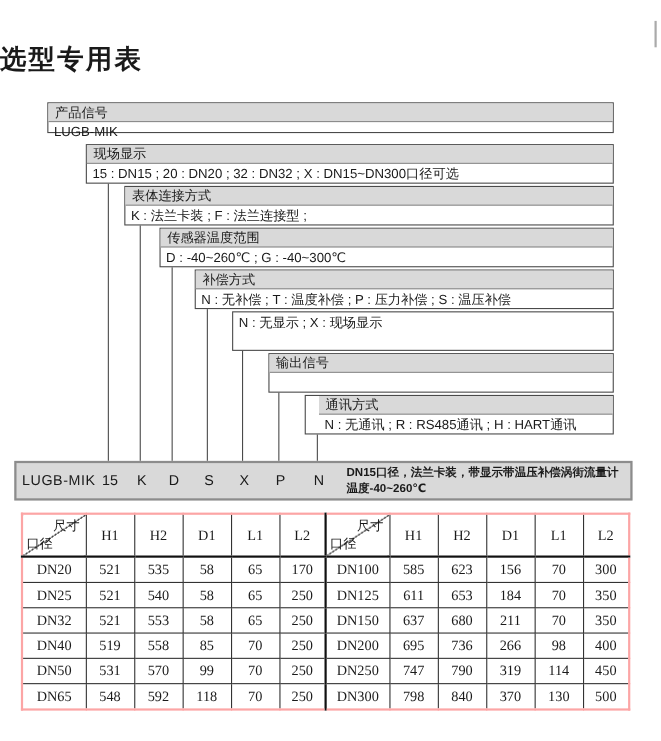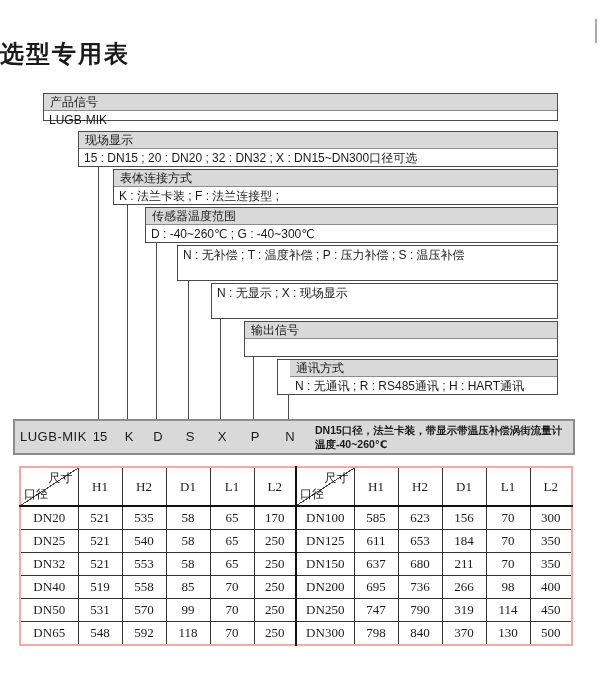--- a/index.html
+++ b/index.html
@@ -61,20 +61,21 @@
         <div class="chead">表体连接方式</div>
         <div class="ccont">K : 法兰卡装 ; F : 法兰连接型 ;</div>
       </div>
       <div class="vline" style="left: 127px; top: 205px; height: 214px;"></div>
       <div class="cbox" style="left: 145px; top: 207px; width: 413px; height: 36px;">
         <div class="chead">传感器温度范围</div>
         <div class="ccont">D : -40~260℃ ; G : -40~300℃</div>
       </div>
       <div class="vline" style="left: 156px; top: 243px; height: 176px;"></div>
       <div class="cbox" style="left: 177px; top: 245px; width: 381px; height: 36px;">
+        <div class="chead">补偿方式</div>
         <div class="ccont">N : 无补偿 ; T : 温度补偿 ; P : 压力补偿 ; S : 温压补偿</div>
       </div>
       <div class="vline" style="left: 188px; top: 281px; height: 138px;"></div>
       <div class="cbox" style="left: 211px; top: 283px; width: 347px; height: 36px;">
         <div class="ccont">N : 无显示 ; X : 现场显示</div>
       </div>
       <div class="vline" style="left: 220px; top: 319px; height: 100px;"></div>
       <div class="cbox" style="left: 244px; top: 321px; width: 314px; height: 36px;">
         <div class="chead">输出信号</div>
       </div>

